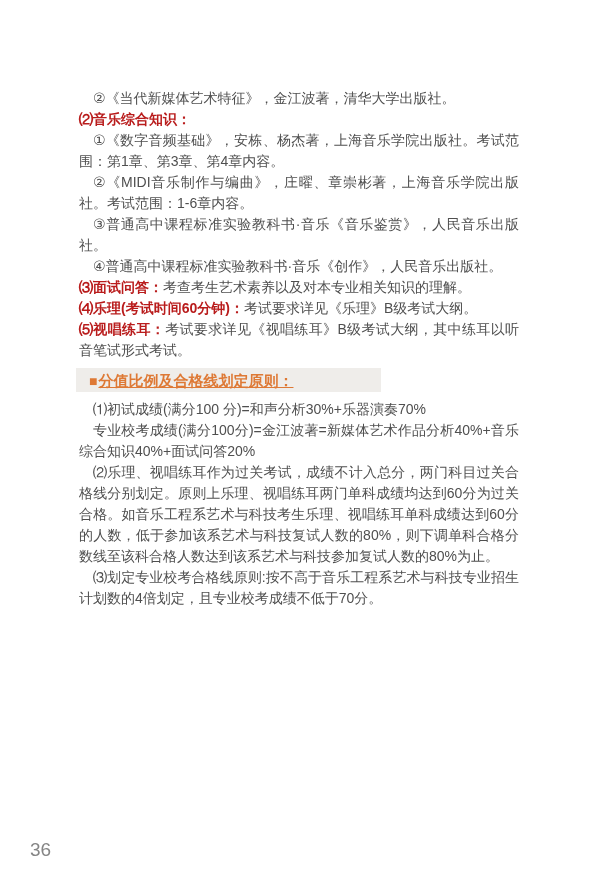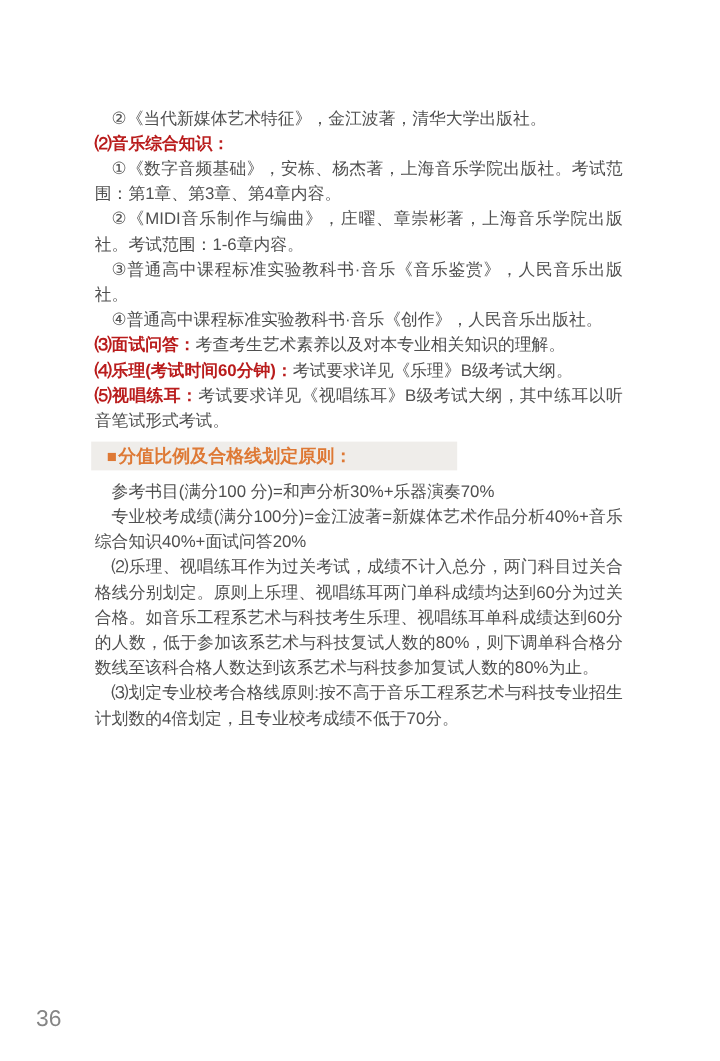--- a/index.html
+++ b/index.html
@@ -42,20 +42,21 @@
     height: 24px;
     box-sizing: border-box;
     background: #efedea;
     padding: 3px 0 0 13px;
     color: #de7935;
     font-weight: bold;
     font-size: 15px;
     line-height: 19px;
     text-align: left;
     text-indent: 0;
+    text-decoration: underline;
   }
   .section-header .bullet {
     display: inline-block;
     margin-right: 1px;
     font-size: 14px;
   }
   .page-number {
     position: absolute;
     left: 30px;
     top: 839px;
@@ -77,21 +78,21 @@
     <p class="para indent"><span>③普通高中课程标准实验教科书·音乐《音乐鉴赏》，人民音乐出版社。</span></p>
     <p class="para indent"><span>④普通高中课程标准实验教科书·音乐《创作》，人民音乐出版社。</span></p>
     <p class="para"><span class="lead">⑶面试问答：</span><span>考查考生艺术素养以及对本专业相关知识的理解。</span></p>
     <p class="para"><span class="lead">⑷乐理(考试时间60分钟)：</span><span>考试要求详见《乐理》B级考试大纲。</span></p>
     <p class="para"><span class="lead">⑸视唱练耳：</span><span>考试要求详见《视唱练耳》B级考试大纲，其中练耳以听音笔试形式考试。</span></p>
 
     <div class="section-header">
       <span class="bullet">■</span><span>分值比例及合格线划定原则：</span>
     </div>
 
-    <p class="para indent"><span>参考书目(满分100 分)=和声分析30%+乐器演奏70%</span></p>
+    <p class="para indent"><span>⑴初试成绩(满分100 分)=和声分析30%+乐器演奏70%</span></p>
     <p class="para indent"><span>专业校考成绩(满分100分)=金江波著=新媒体艺术作品分析40%+音乐综合知识40%+面试问答20%</span></p>
     <p class="para indent"><span>⑵乐理、视唱练耳作为过关考试，成绩不计入总分，两门科目过关合格线分别划定。原则上乐理、视唱练耳两门单科成绩均达到60分为过关合格。如音乐工程系艺术与科技考生乐理、视唱练耳单科成绩达到60分的人数，低于参加该系艺术与科技复试人数的80%，则下调单科合格分数线至该科合格人数达到该系艺术与科技参加复试人数的80%为止。</span></p>
     <p class="para indent"><span>⑶划定专业校考合格线原则:按不高于音乐工程系艺术与科技专业招生计划数的4倍划定，且专业校考成绩不低于70分。</span></p>
 
   </div>
 
   <div class="page-number">36</div>
 </div>
 
 </body></html>

